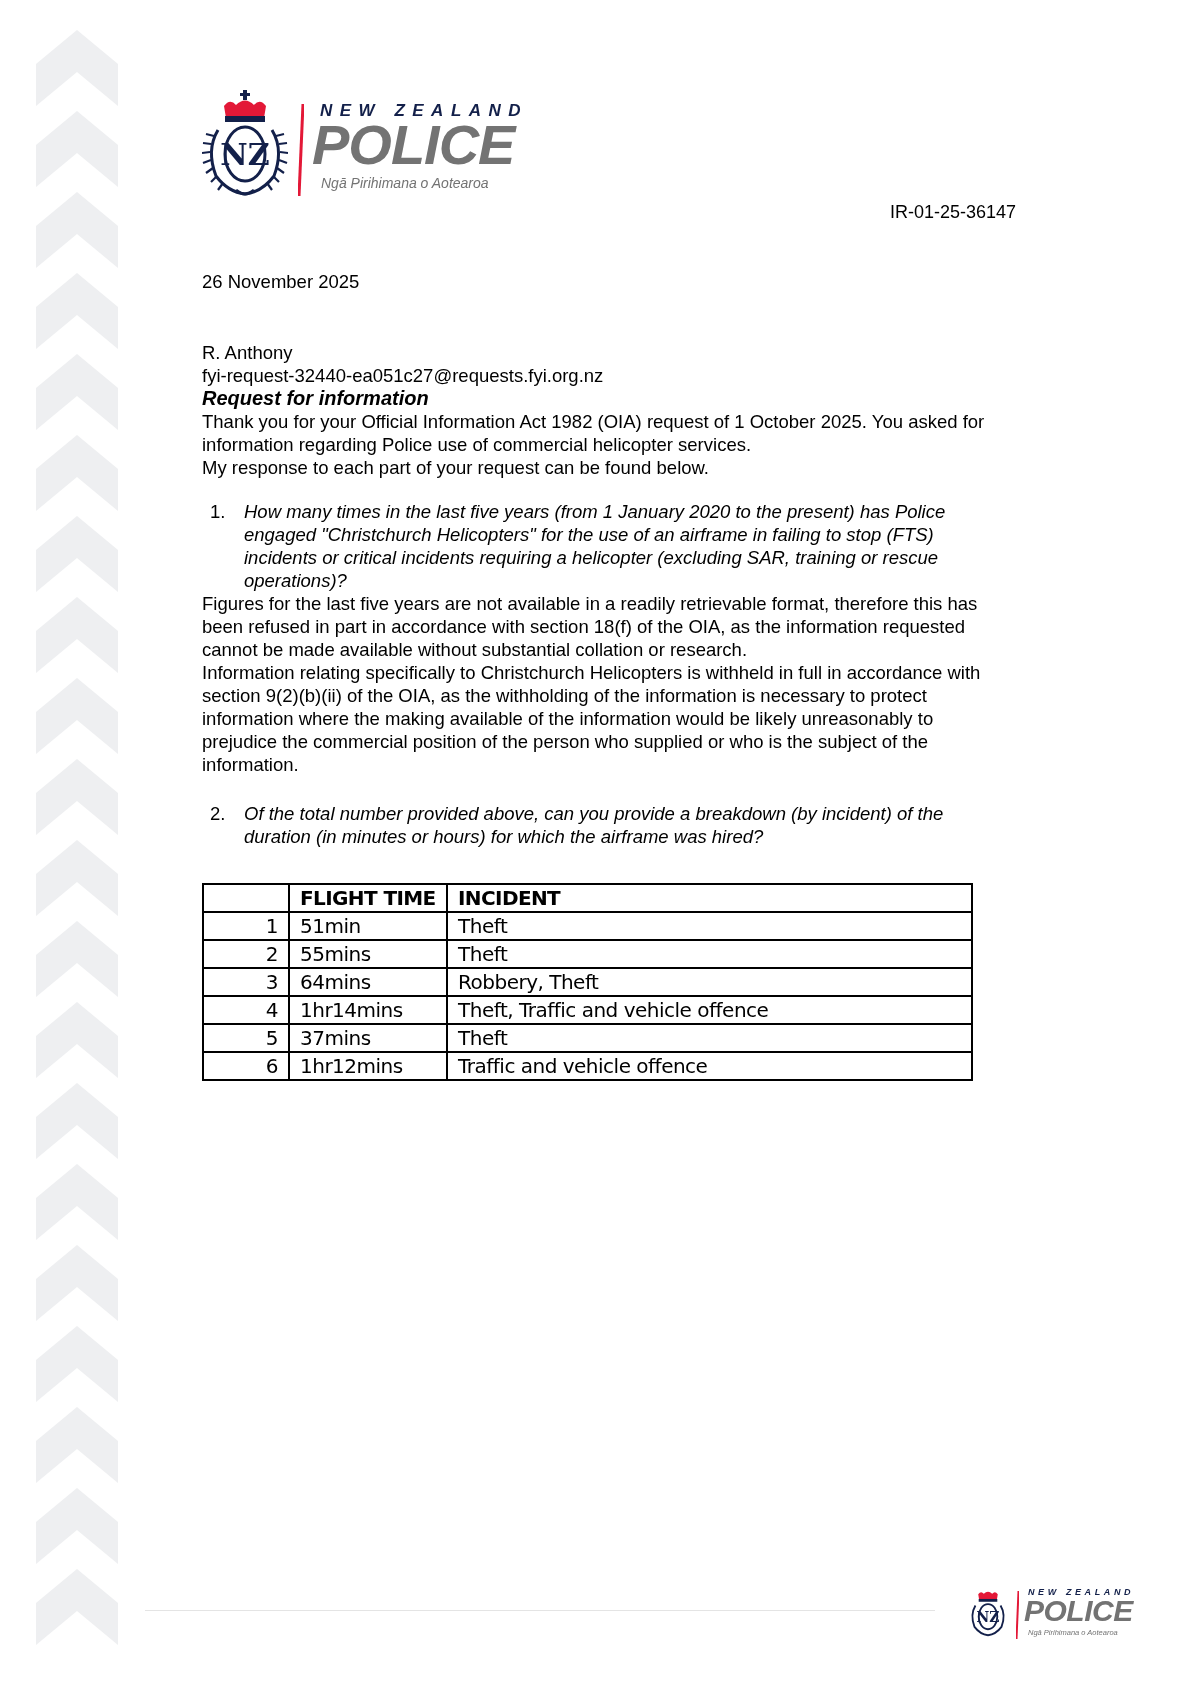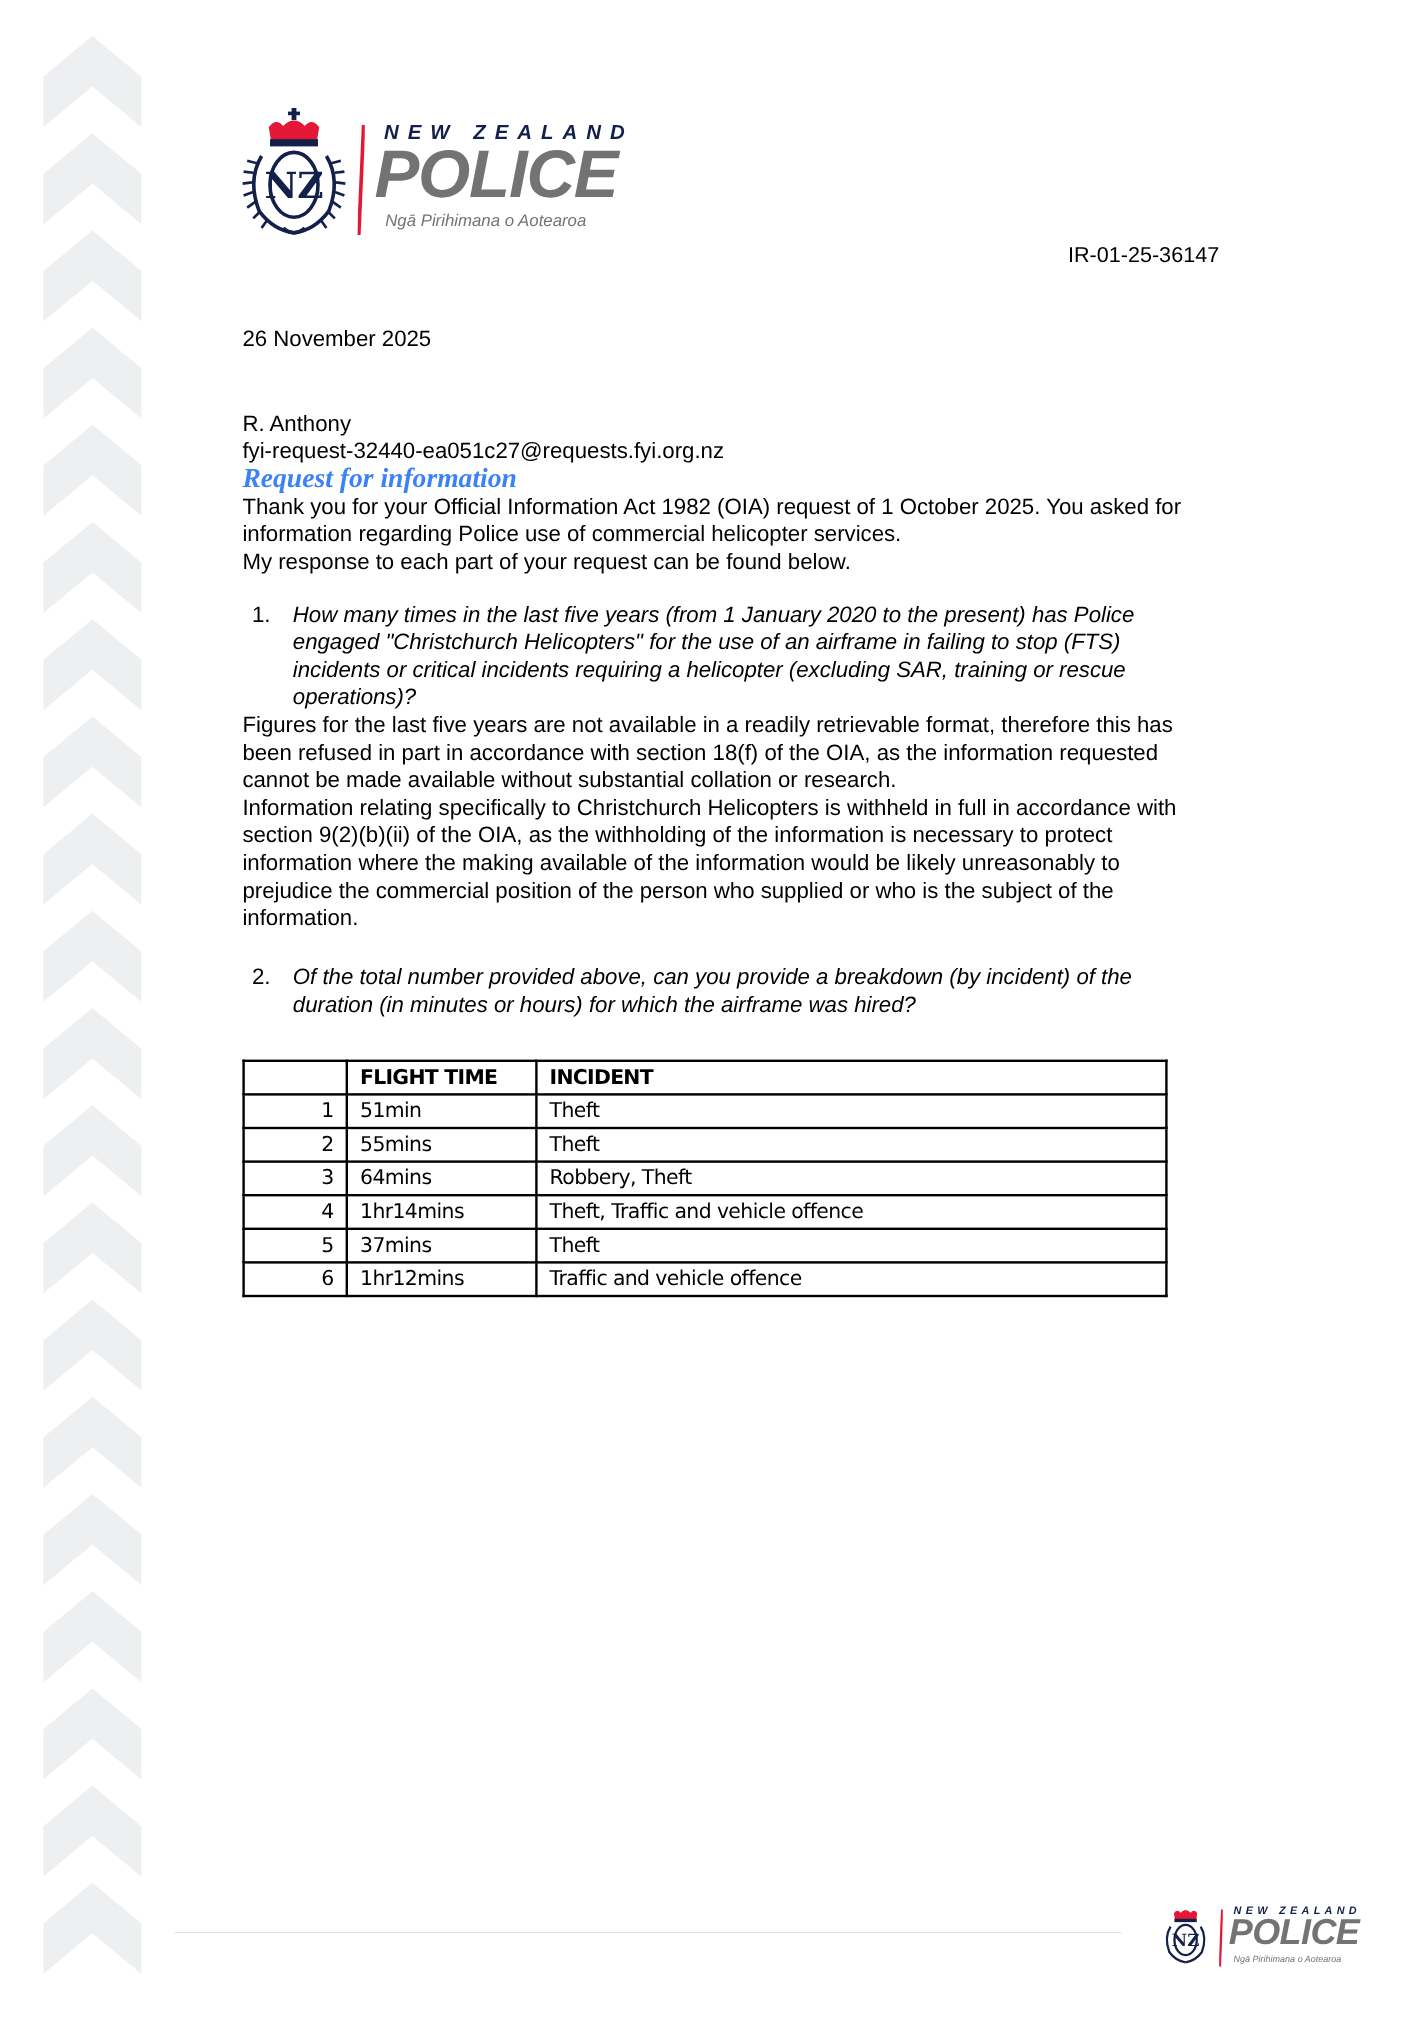--- a/index.html
+++ b/index.html
@@ -21,29 +21,29 @@
   .brand-sub { position: absolute; left: 119px; top: 85px; font-size: 14px; font-style: italic;
                color: #737373; white-space: nowrap; }
 
   .ref { position: absolute; right: 174px; top: 202px; font-size: 18px; }
 
   .content { position: absolute; left: 202px; top: 270px; width: 790px; font-size: 18.5px; line-height: 23px; }
   .content p { margin: 0; }
   .date { margin-top: 0; }
   .addr { margin-top: 48px; }
   .greet { margin-top: 47px; }
-  .heading { margin-top: 21px; color: #3b82f6; font-weight: bold; font-style: italic; font-size: 23px; font-family: Liberation Serif, serif; }
+  .heading { margin-top: 21px; color: #000000; font-weight: bold; font-style: italic; font-size: 20px; }
   .para { margin-top: 23px; }
   .q { display: flex; margin-top: 21px; font-style: italic; }
   .q .num { width: 42px; flex: none; font-style: normal; padding-left: 8px; box-sizing: border-box; }
   .q .txt { flex: 1; }
   .para-after-q { margin-top: 11px; }
 
   table.flights { border-collapse: collapse; margin-top: 35px; width: 771px;
-                  font-family: "DejaVu Sans", sans-serif; font-size: 17px; }
+                  font-family: "DejaVu Sans", sans-serif; font-size: 20px; }
   table.flights td, table.flights th { border: 2px solid #000; height: 26px; padding: 0 10px; text-align: left; }
   table.flights th { font-weight: bold; letter-spacing: -0.6px; }
   table.flights td.idx { text-align: right; width: 64px; }
   table.flights td.ft, table.flights th.ft { width: 136px; }
   table.flights td { letter-spacing: -0.5px; }
 
   .footer-line { position: absolute; left: 145px; top: 1610px; width: 790px; height: 1px; background: #e4e4e4; }
   .footer-logo { position: absolute; left: 968px; top: 1583px; width: 190px; height: 62px; }
   .footer-logo .crest { width: 40px; height: 58px; left: 0; top: 0; }
   .footer-logo .slash { left: 48px; top: 8px; width: 3px; height: 48px; }

